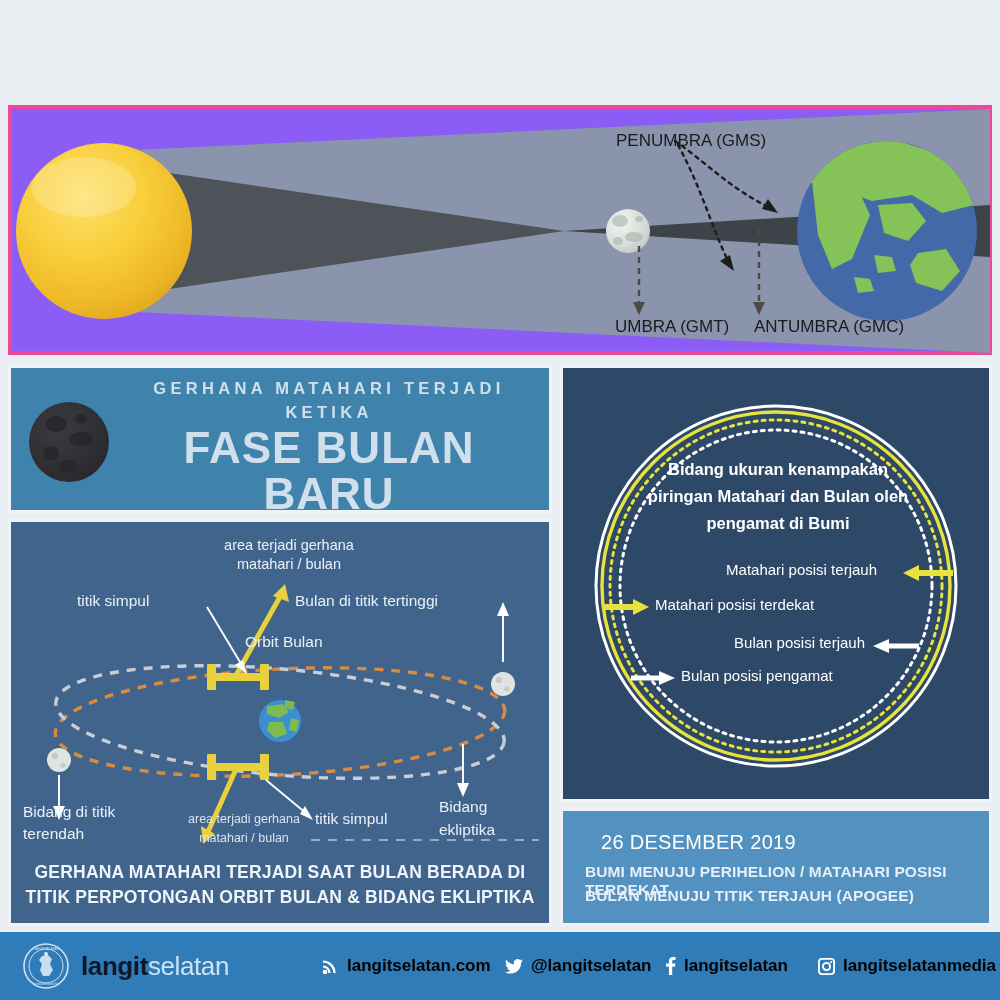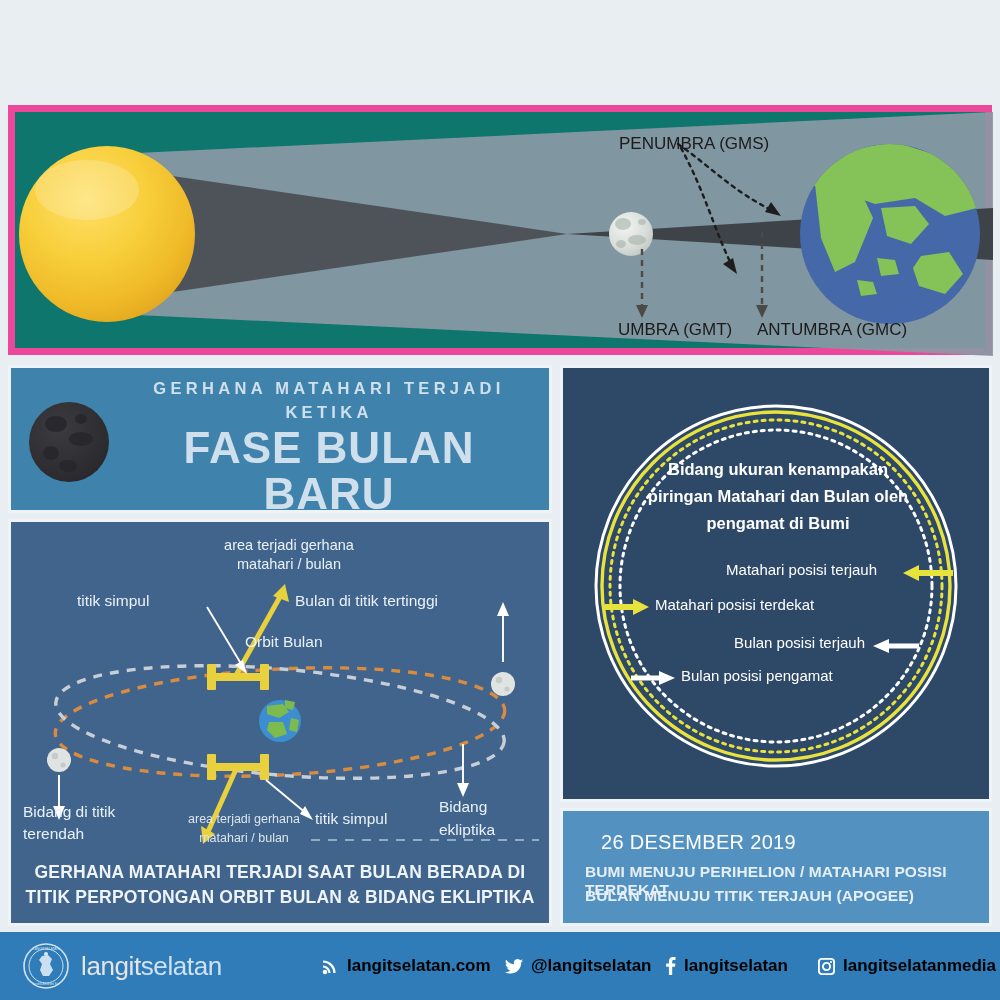--- a/index.html
+++ b/index.html
@@ -12,22 +12,22 @@
 
   
   #header{left:0;top:0;width:1000px;height:95px;background:#6a9cc0;}
   #header .title{
     position:absolute;left:0;top:24px;width:1000px;text-align:center;
     color:#eaf1f7;font-size:42px;letter-spacing:10px;font-weight:300;
     font-family:"Liberation Sans","DejaVu Sans",sans-serif;
   }
 
   
-  #scene{left:8px;top:105px;width:984px;height:250px;background:#0f766e;
-         border:7px solid #ec4899;}
+  #scene{left:8px;top:105px;width:984px;height:250px;background:#8b5cf6;
+         border:4px solid #ec4899;}
   #scene svg{display:block;}
 
   
   #phase{left:8px;top:365px;width:544px;height:148px;background:#3f82ac;
          border:3px solid #eef3f7;}
   .phase-moon{position:absolute;left:18px;top:34px;width:80px;height:80px;
       border-radius:50%;background:radial-gradient(circle at 38% 33%,#3c3c40 0%,#2e2e33 55%,#232327 100%);}
   .phase-moon i{position:absolute;border-radius:50%;background:#26262b;opacity:.85;}
   .phase-text{position:absolute;left:108px;top:8px;width:420px;text-align:center;}
   .ph-l1{color:#cfe0ec;font-size:16.5px;letter-spacing:4.3px;font-weight:600;line-height:24px;}
@@ -54,21 +54,21 @@
         border:3px solid #eef3f7;}
   .dt-head{position:absolute;left:38px;top:20px;color:#ffffff;font-size:20px;font-weight:normal;letter-spacing:.3px;}
   .dt-l1{position:absolute;left:22px;top:52px;color:#e6eff7;font-size:15.5px;font-weight:600;letter-spacing:.1px;}
   .dt-l2{position:absolute;left:22px;top:76px;color:#e6eff7;font-size:15.5px;font-weight:600;letter-spacing:.1px;}
 
   
   #footer{left:0;top:932px;width:1000px;height:68px;background:#2f7cb8;}
   .brand{position:absolute;left:22px;top:10px;display:flex;align-items:center;gap:11px;}
   .seal{width:48px;height:48px;}
   .brandtext{font-size:26px;letter-spacing:-.4px;}
-  .brandtext b{color:#e5e5e5;font-weight:normal;text-align:center;}
+  .brandtext b{color:#0f172a;font-weight:bold;text-align:center;}
   .brandtext span{color:#cfe2f2;font-weight:300;}
   .flink{position:absolute;top:24px;display:flex;align-items:center;gap:8px;
          color:#000000;font-size:17px;font-weight:600;white-space:nowrap;}
   .flink svg{flex:none;}
   #l-web{left:322px;} #l-tw{left:505px;} #l-fb{left:665px;} #l-ig{left:818px;}
 </style>
 </head>
 <body>
 
 <div id="page">

